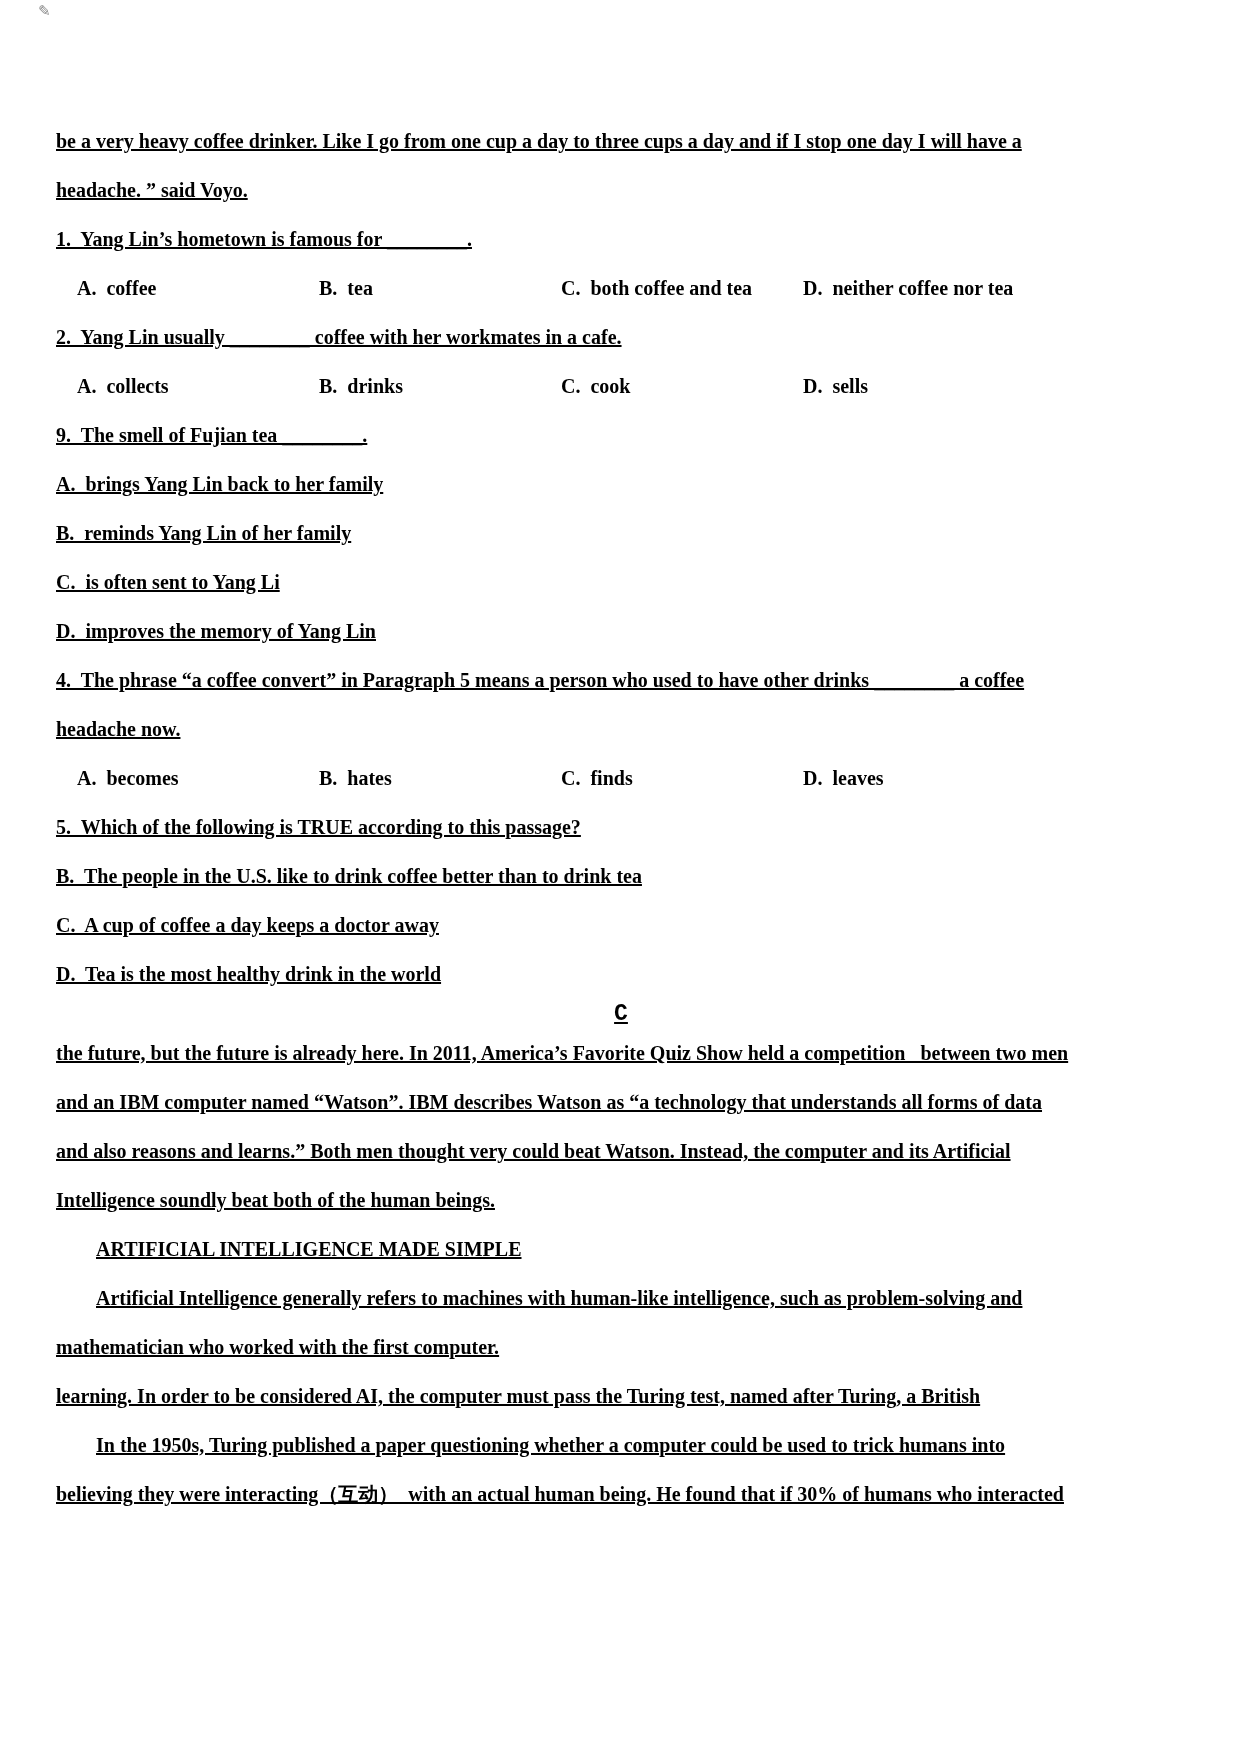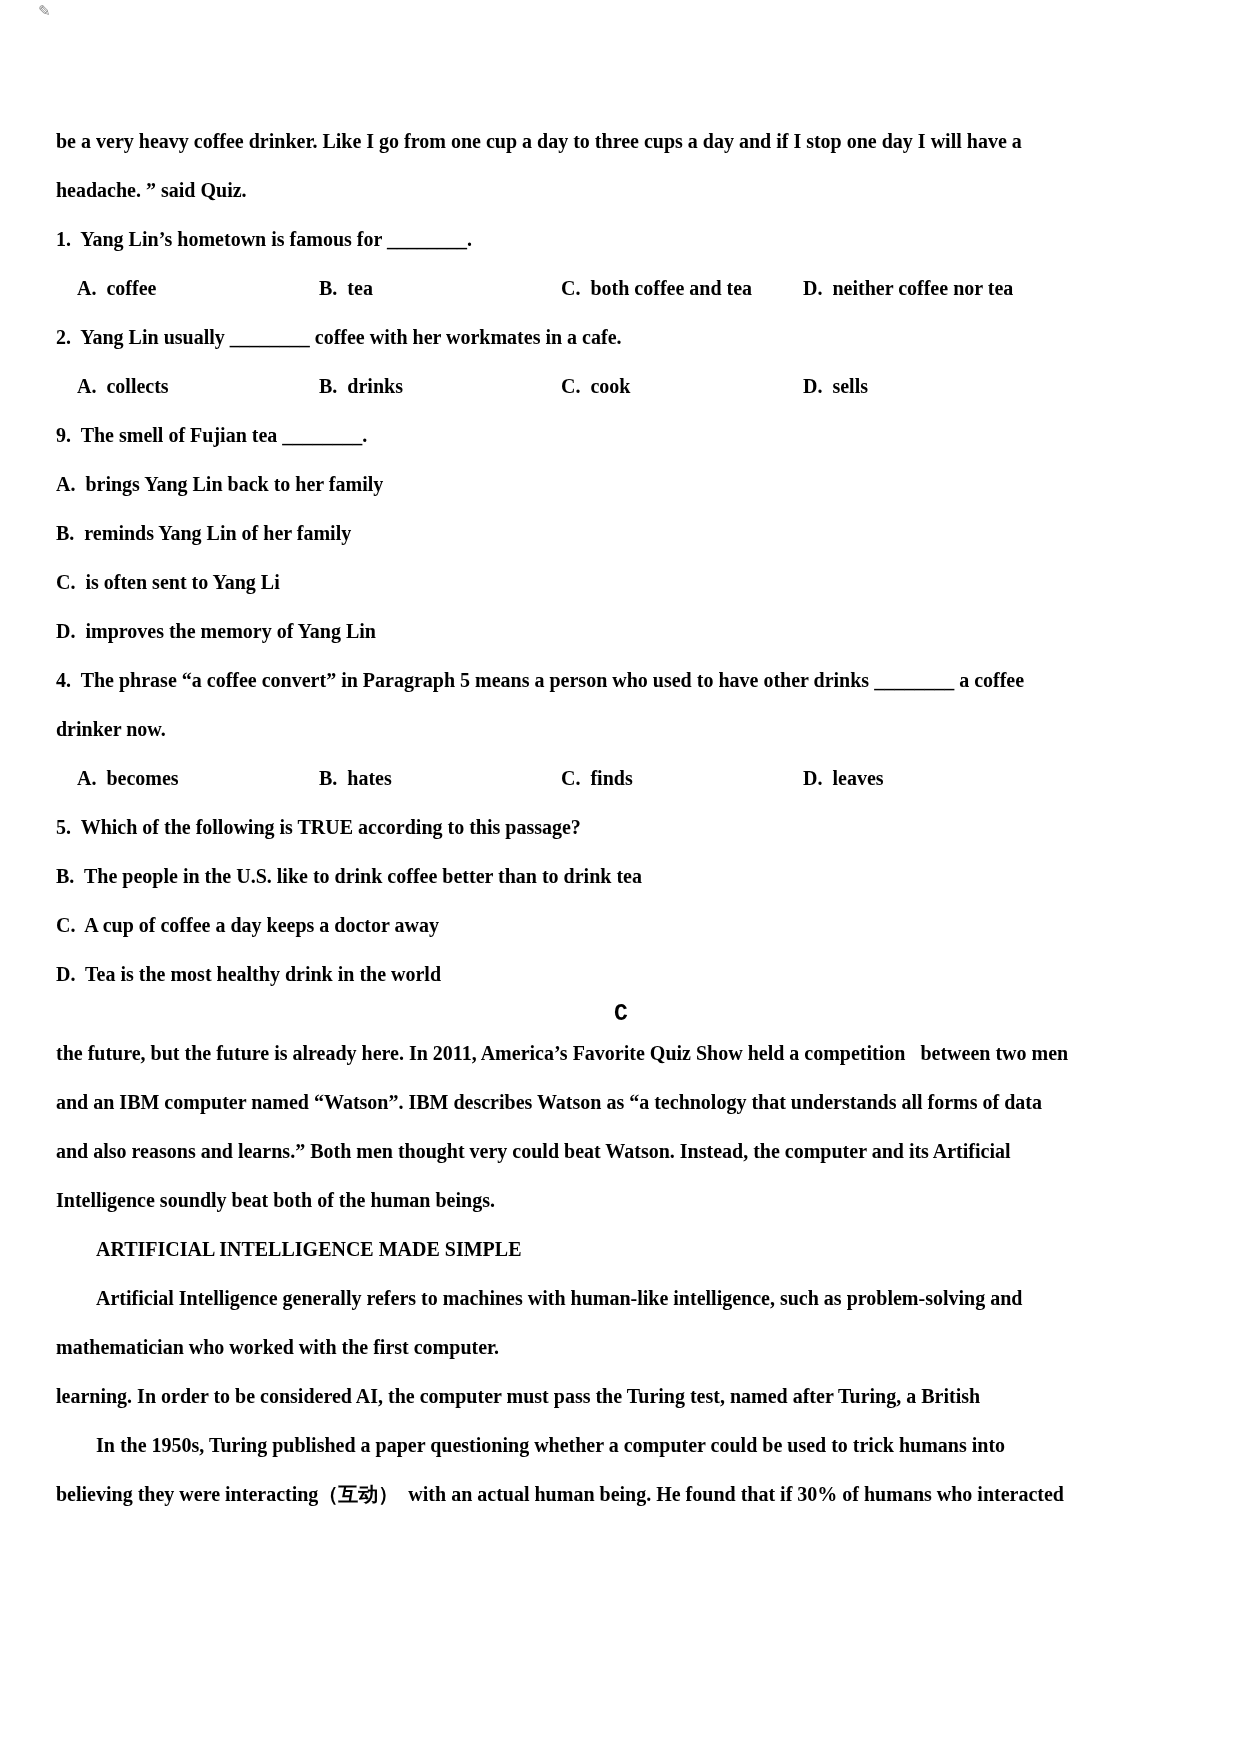--- a/index.html
+++ b/index.html
@@ -13,21 +13,21 @@
     color:#000;
     overflow:hidden;
   }
   .pencil{
     position:absolute;left:38px;top:2px;
     font-size:15px;color:#8a8a8a;font-weight:normal;
     font-family:"DejaVu Sans",sans-serif;
     transform:rotate(0deg);
   }
   .content{
-    position:absolute;left:56px;top:117px;width:1130px;
+    position:absolute;left:56px;top:117px;width:1130px;text-decoration:underline;
   }
   .line{
     height:49px;line-height:49px;
     font-size:20px;
     white-space:pre;
   }
   .ind{padding-left:40px;}
   .opt{display:inline-block;width:221px;white-space:pre;margin-left:21px;}
   .opt:last-child{width:auto;}
   .cline{
@@ -42,36 +42,36 @@
 </head>
 <body>
 
 <div class="page">
 
   <span class="pencil">✎</span>
 
   <div class="content">
 
     <div class="line">be a very heavy coffee drinker. Like I go from one cup a day to three cups a day and if I stop one day I will have a</div>
-    <div class="line">headache. ” said Quiz.</div>
+    <div class="line">headache. ” said Voyo.</div>
 
     <div class="line">1.  Yang Lin’s hometown is famous for ________.</div>
     <div class="line"><span class="opt">A.  coffee</span><span class="opt">B.  tea</span><span class="opt">C.  both coffee and tea</span><span class="opt">D.  neither coffee nor tea</span></div>
 
     <div class="line">2.  Yang Lin usually ________ coffee with her workmates in a cafe.</div>
     <div class="line"><span class="opt">A.  collects</span><span class="opt">B.  drinks</span><span class="opt">C.  cook</span><span class="opt">D.  sells</span></div>
 
     <div class="line">9.  The smell of Fujian tea ________.</div>
     <div class="line">A.  brings Yang Lin back to her family</div>
     <div class="line">B.  reminds Yang Lin of her family</div>
     <div class="line">C.  is often sent to Yang Li</div>
     <div class="line">D.  improves the memory of Yang Lin</div>
 
     <div class="line">4.  The phrase “a coffee convert” in Paragraph 5 means a person who used to have other drinks ________ a coffee</div>
-    <div class="line">drinker now.</div>
+    <div class="line">headache now.</div>
     <div class="line"><span class="opt">A.  becomes</span><span class="opt">B.  hates</span><span class="opt">C.  finds</span><span class="opt">D.  leaves</span></div>
 
     <div class="line">5.  Which of the following is TRUE according to this passage?</div>
     <div class="line">B.  The people in the U.S. like to drink coffee better than to drink tea</div>
     <div class="line">C.  A cup of coffee a day keeps a doctor away</div>
     <div class="line">D.  Tea is the most healthy drink in the world</div>
 
     <div class="cline">C</div>
 
     <div class="line">the future, but the future is already here. In 2011, America’s Favorite Quiz Show held a competition   between two men</div>

